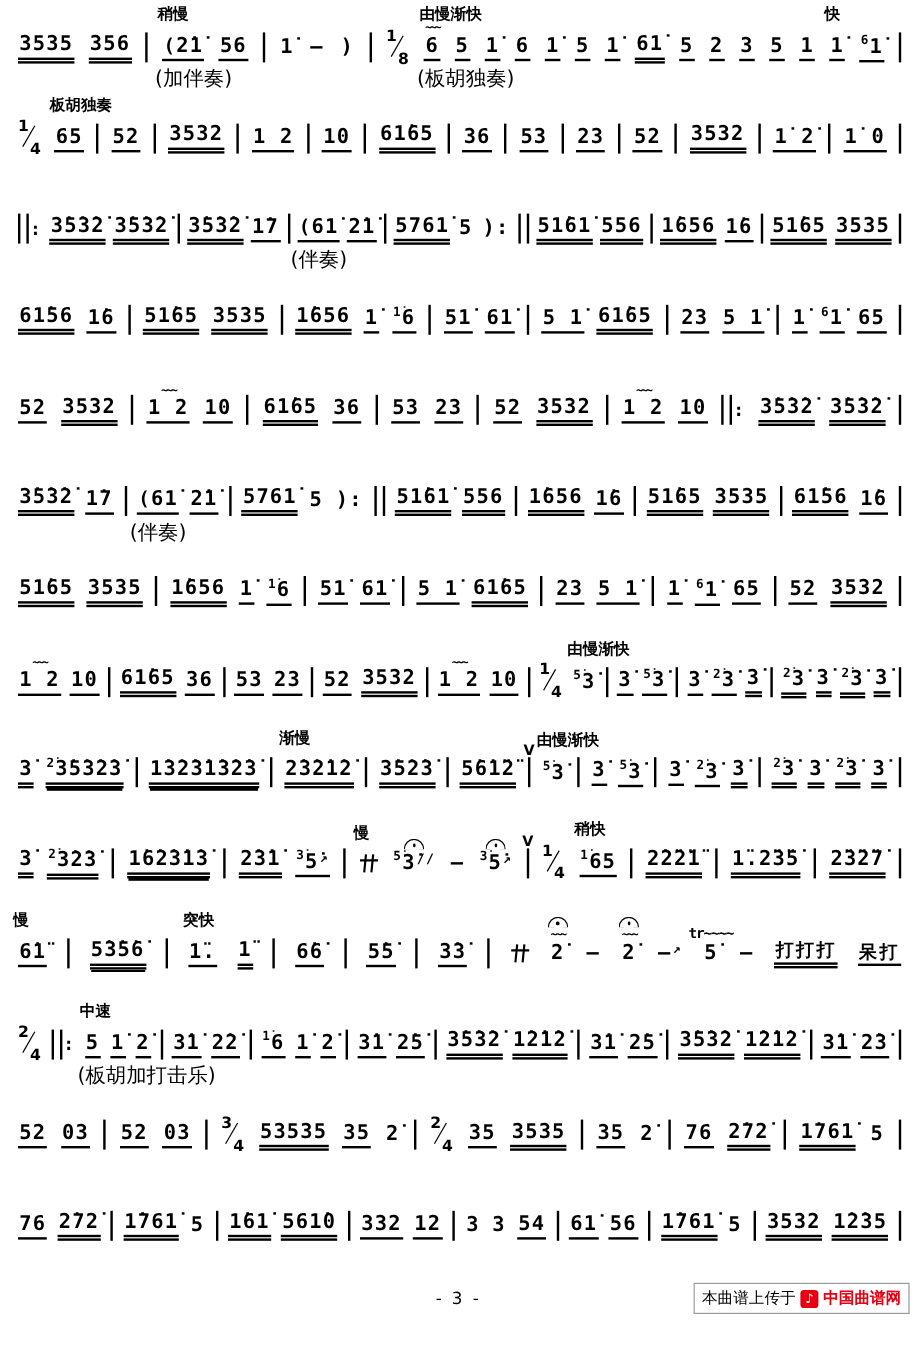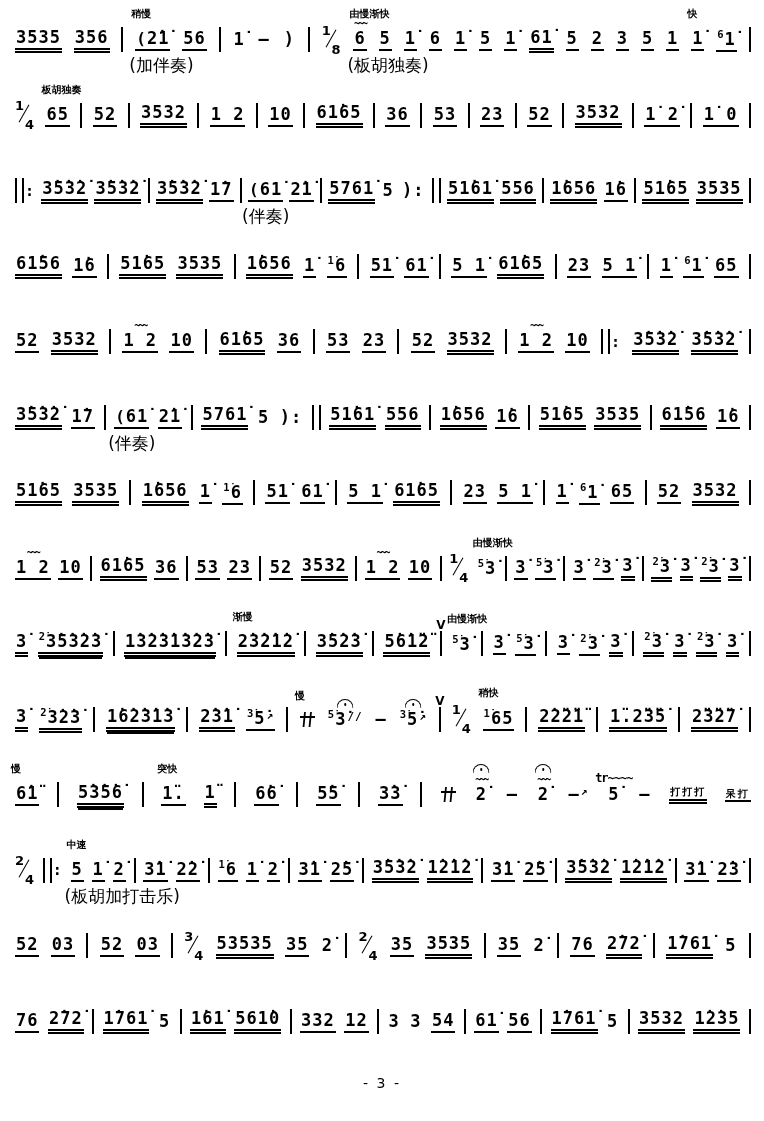--- a/index.html
+++ b/index.html
@@ -14,30 +14,30 @@
   .u3{border-bottom:5px double #000;box-shadow:0 3px 0 -1px #000;}
   .g{font-size:10.5px;vertical-align:7px;letter-spacing:0;margin-right:1px;}
   .post{font-size:11px;vertical-align:5px;margin-left:1px;font-weight:bold;}
   .bar{width:2px;height:25px;background:#000;display:inline-block;}
   .dbar{width:5px;height:25px;border-left:2px solid #000;border-right:2px solid #000;display:inline-block;}
   .repc{font:bold 15px "DejaVu Sans Mono",monospace;margin:0 1px;}
   .tsig{position:relative;width:20px;height:30px;display:inline-block;font:bold 13px "DejaVu Sans",sans-serif;}
   .tsig .tn{position:absolute;top:-2px;left:0;}
   .tsig .td{position:absolute;bottom:-2px;right:1px;}
   .tsig .sl{position:absolute;top:13px;left:-1px;width:20px;border-top:1.6px solid #000;transform:rotate(-60deg);}
-  .lbl{position:absolute;bottom:calc(100% + 7px);left:-4px;white-space:nowrap;font-weight:bold;font-size:10px;font-family:Liberation Mono, monospace;}
+  .lbl{position:absolute;bottom:calc(100% + 7px);left:-4px;white-space:nowrap;font-weight:bold;font-size:13px;font-family:Liberation Mono, monospace;}
   .sub{position:absolute;top:calc(100% + 3px);left:-6px;white-space:nowrap;font-size:17px;font-family:"DejaVu Sans",sans-serif;}
   .deco{position:absolute;bottom:calc(100% - 1px);left:50%;transform:translateX(-50%);display:flex;flex-direction:column;align-items:center;line-height:1;}
   .mord{font:bold 10px "DejaVu Sans Mono",monospace;letter-spacing:-2px;white-space:nowrap;}
   .vmark{font:bold 12px "DejaVu Sans",sans-serif;}
   .ferm{width:15px;height:8px;border:1.7px solid #000;border-bottom:none;border-radius:12px 12px 0 0;position:relative;margin-bottom:1px;}
   .ferm::after{content:"";position:absolute;left:50%;top:3px;width:2.5px;height:2.5px;background:#000;border-radius:50%;transform:translateX(-50%);}
   .trdeco{font:bold 12px "DejaVu Sans Mono",monospace;white-space:nowrap;letter-spacing:-1px;}
   .sa svg{display:block;}
-  .cjk .txt{font-family:"DejaVu Sans",sans-serif;font-size:10px;letter-spacing:2px;}
+  .cjk .txt{font-family:"DejaVu Sans",sans-serif;font-size:15px;letter-spacing:2px;}
   #footer{position:relative;height:44px;}
   .pagenum{position:absolute;left:50%;transform:translateX(-50%);bottom:12px;font-size:14px;letter-spacing:2px;}
   .brandbox{position:absolute;right:6px;bottom:8px;border:1px solid #999;padding:3px 6px;display:flex;align-items:center;gap:4px;font-size:13px;}
   .brandlogo{width:15px;height:15px;border-radius:3px;display:inline-flex;align-items:center;justify-content:center;color:#fff;font-size:11px;line-height:1;}
   .brandname{font-weight:bold;}
 </style>
 </head>
 <body>
 
 <div id="sheet">
@@ -1186,13 +1186,18 @@
         <span class="txt u2">1̇2̇35</span>
       </span>
       <span class="tok">
         <span class="bar"></span>
       </span>
     </div>
   </div>
 
 <div id="footer">
   <span class="pagenum">- 3 -</span>
+  <span class="brandbox">
+    <span>本曲谱上传于</span>
+    <span class="brandlogo" style="background: rgb(230, 0, 18);">♪</span>
+    <span class="brandname" style="color: rgb(230, 0, 18);">中国曲谱网</span>
+  </span>
 </div>
 
 </body></html>

